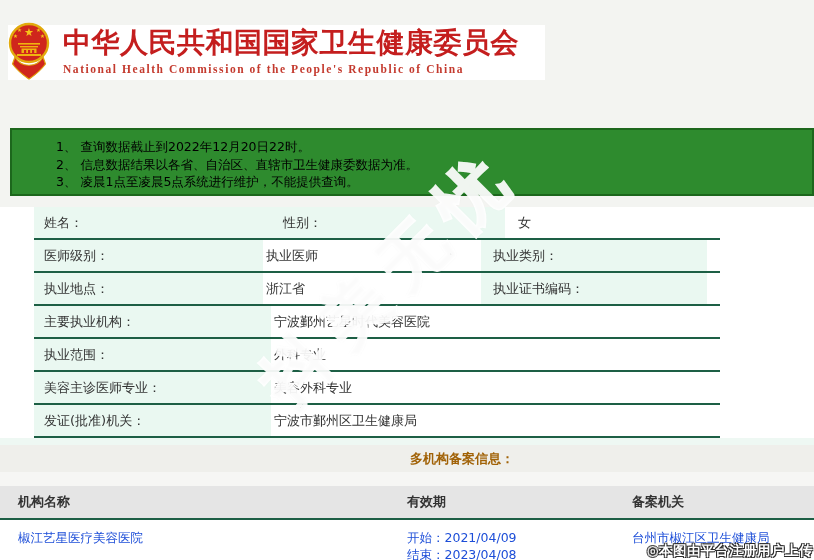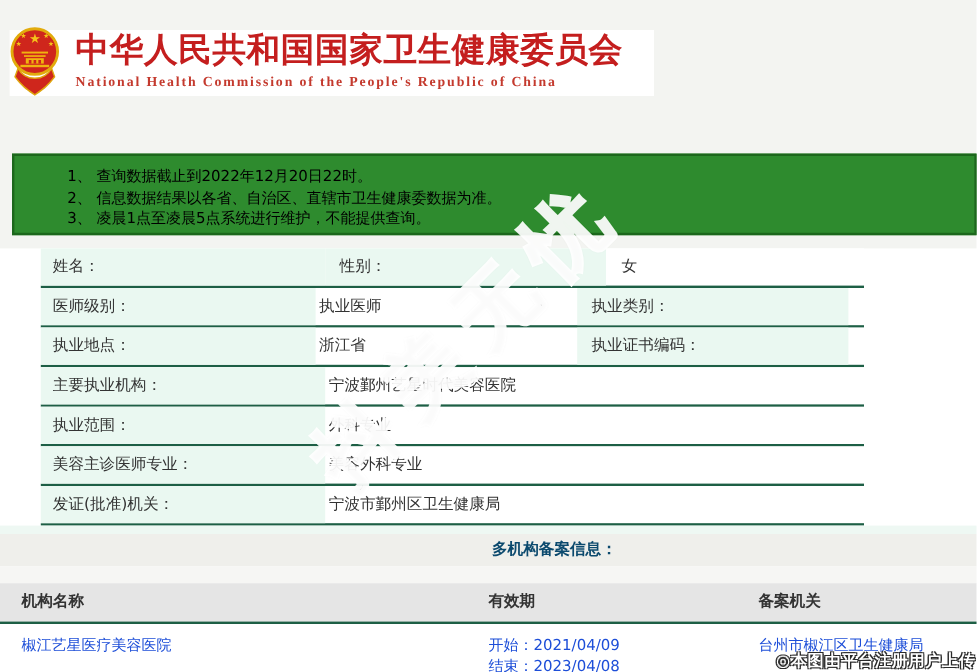--- a/index.html
+++ b/index.html
@@ -29,21 +29,21 @@
   .c1{width:237px;padding-left:10px;}
   .c2{width:226px;padding-left:3px;}
   .c3{width:234px;padding-left:12px;}
   .c4{flex:1;padding-left:13px;}
   .c2wide{flex:1;padding-left:3px;}
   .bold{font-weight:bold;color:#222;}
   .table-tail{position:absolute;left:0;top:438px;width:814px;height:7px;background:#eef8f3;}
   
   .section-band{
     position:absolute;left:0;top:445px;width:814px;height:27px;background:#efefeb;
-    font-size:13px;font-weight:bold;color:#0c4a6e;line-height:27px;text-align:center;text-indent:110px;
+    font-size:13px;font-weight:bold;color:#a16207;line-height:27px;text-align:center;text-indent:110px;
   }
   .section-gap{position:absolute;left:0;top:472px;width:814px;height:14px;background:#f6f6f4;}
   .org-header{
     position:absolute;left:0;top:486px;width:814px;height:34px;box-sizing:border-box;
     display:flex;background:#e5e5e5;border-bottom:2px solid #1d5f45;
     font-size:13px;font-weight:bold;color:#333;line-height:32px;
   }
   .org-row{
     position:absolute;left:0;top:520px;width:814px;height:40px;display:flex;
     font-size:12.5px;color:#1d4ed8;line-height:17px;padding-top:9px;box-sizing:border-box;background:#fff;

